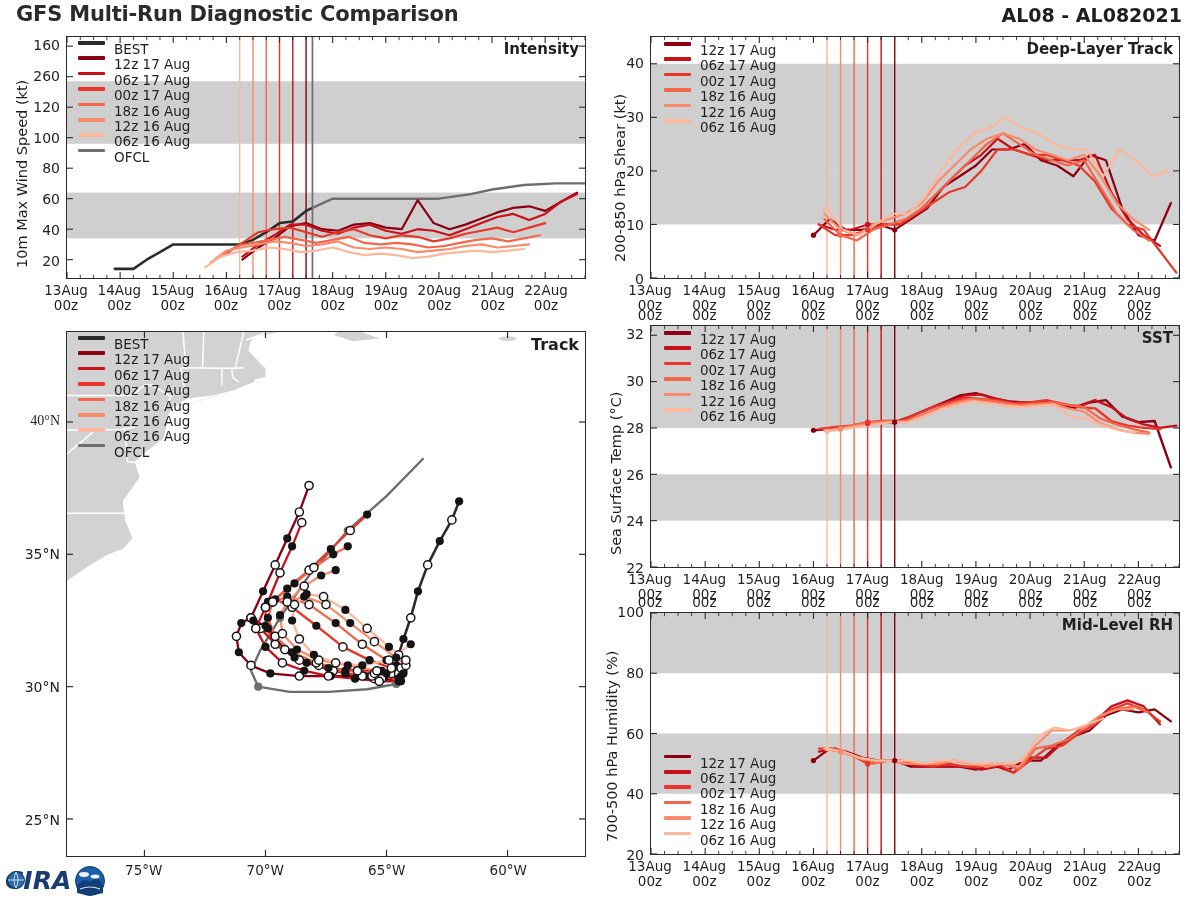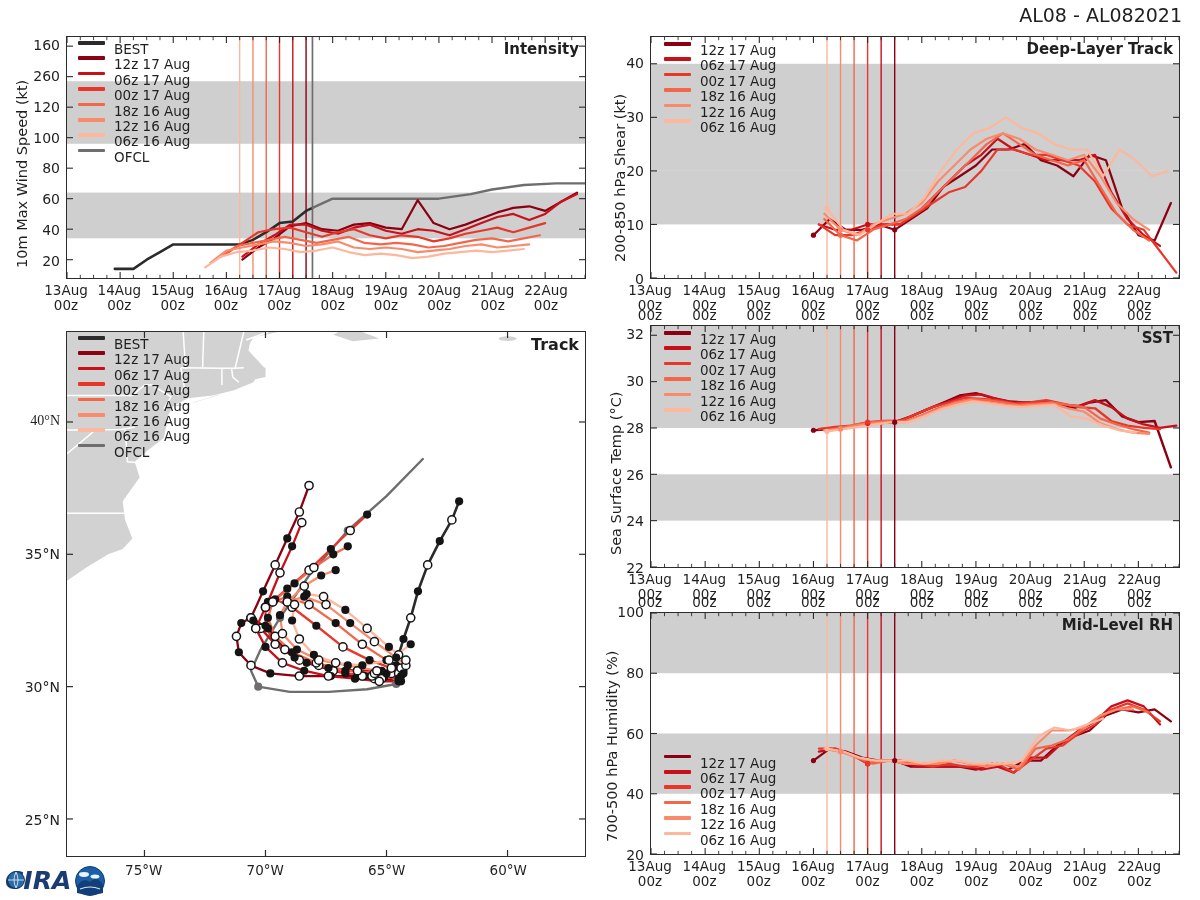--- a/index.html
+++ b/index.html
@@ -13,21 +13,21 @@
     position:relative;
   }
   .hdr { position:absolute; top:0; left:0; width:1200px; height:30px; }
   #main-title {
     position:absolute; left:16px; top:2px;
     font-size:21px; font-weight:bold; letter-spacing:-0.2px;
     color:#2b2b2b;
   }
   #storm-id {
     position:absolute; right:18px; top:4px;
-    font-size:19px; font-weight:normal; color:#1f1f1f;
+    font-size:19px; font-weight:bold; color:#1f1f1f;
   }
   .panel { position:absolute; }
   .frame {
     position:absolute; inset:0;
     border:1.4px solid #2b2b2b;
     background:#fff; overflow:hidden;
   }
   .plotsvg { position:absolute; inset:0; width:100%; height:100%; display:block; }
   .corner-label {
     position:absolute; right:7px; top:4px;
@@ -59,20 +59,21 @@
   }
   .lg-row { display:flex; height:15.4px; }
   .lg-swatch { width:27px; height:3.6px; margin-right:9px; flex:none; border-radius:1px; }
   .lg-text { white-space:nowrap; }
   #cira-logo { position:absolute; left:4px; top:862px; width:104px; height:36px; }
 </style>
 </head>
 <body>
 
 <div class="hdr">
+  <div id="main-title">GFS Multi-Run Diagnostic Comparison</div>
   <div id="storm-id">AL08 - AL082021</div>
 </div>
 
 <div class="panel" id="p-intensity" style="left:66px; top:36px; width:520px; height:243px;">
   <div class="frame">
       <svg class="plotsvg" id="svg-intensity" preserveAspectRatio="none" viewBox="0 0 520 243">
         <rect x="0" y="156.873417721519" width="520" height="46.139240506329116" fill="#cfcfcf"></rect>
         <rect x="0" y="44.6012658227848" width="520" height="63.056962025316466" fill="#cfcfcf"></rect>
         <line x1="173.33333333333331" y1="0" x2="173.33333333333331" y2="243" stroke="#fdb79c" stroke-width="1.4"></line>
         <line x1="186.66666666666666" y1="0" x2="186.66666666666666" y2="243" stroke="#fa8a6c" stroke-width="1.4"></line>

